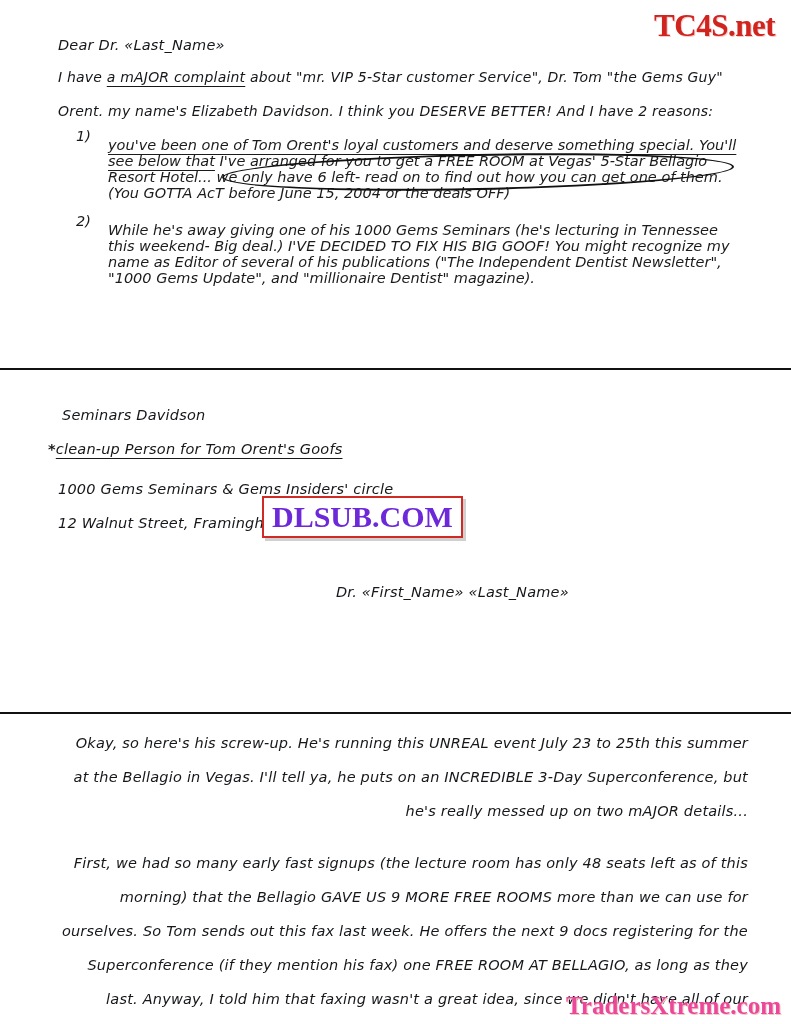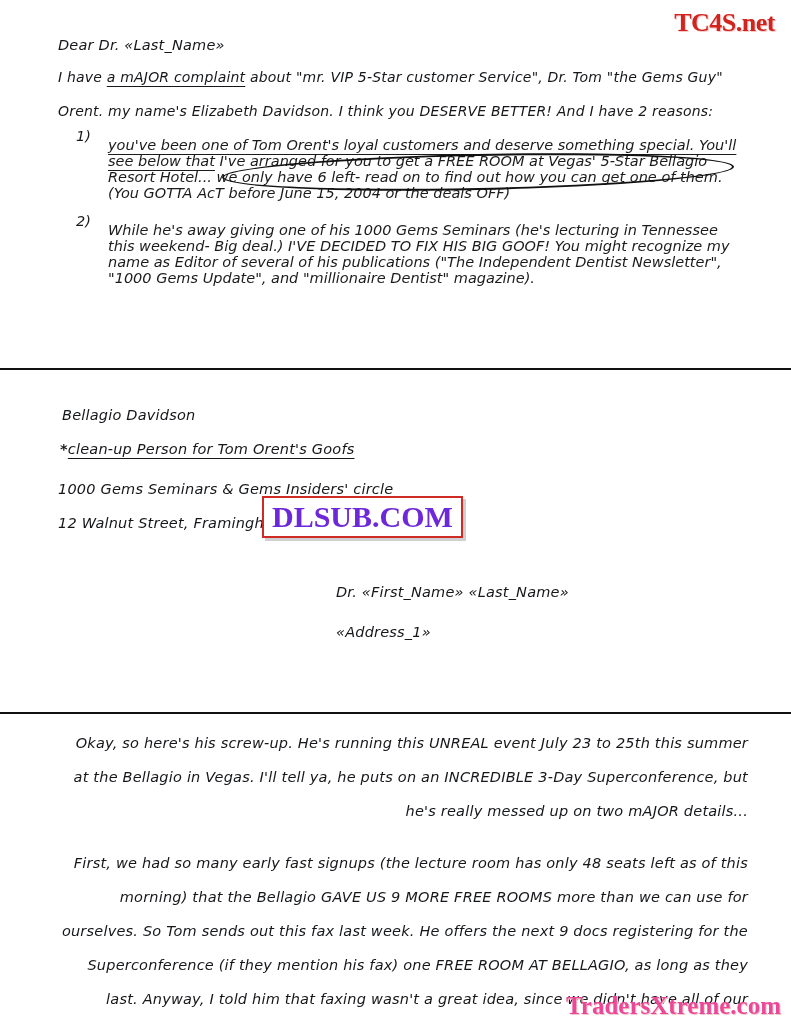--- a/index.html
+++ b/index.html
@@ -16,21 +16,21 @@
     color: #1b1b1b;
     overflow: hidden;
   }
 
   
   .wm-top-right {
     position: absolute;
     top: 8px;
     right: 16px;
     font-family: "Liberation Serif", serif;
-    font-size: 26px;
+    font-size: 31px;
     font-weight: bold;
     color: #d0241f;
     letter-spacing: -0.5px;
     text-shadow: 1px 1px 0 #f7c9c8;
   }
   .wm-center {
     position: absolute;
     left: 262px;
     top: 496px;
     padding: 2px 8px;
@@ -92,21 +92,21 @@
     width: 512px;
     height: 36px;
     border: 2.2px solid #111;
     border-radius: 50%;
     transform: rotate(-1.2deg);
     pointer-events: none;
   }
 
   
   #sig-name   { left: 62px; top: 398px; font-size: 14.5px; font-style: italic; }
-  #sig-title  { left: 60px; top: 432px; font-size: 14.5px; font-style: italic; }
+  #sig-title  { left: 48px; top: 432px; font-size: 14.5px; font-style: italic; }
   #sig-title .star { font-weight: bold; }
   #sig-title .ul { text-decoration: underline; text-underline-offset: 4px; }
   #sig-org    { left: 58px; top: 472px; font-size: 14.5px; font-style: italic; }
   #sig-addr   { left: 58px; top: 506px; font-size: 14.5px; font-style: italic; }
 
   
   #recipient { left: 336px; top: 572px; font-size: 14.5px; font-style: italic; line-height: 40px; }
 
   
   #body-bottom { left: 58px; top: 726px; width: 690px; font-size: 14.5px; font-style: italic; }
@@ -136,32 +136,31 @@
     </div>
   </div>
   <div class="numitem">
     <div class="num">2)</div>
     <div class="txt">While he's away giving one of his 1000 Gems Seminars (he's lecturing in Tennessee this weekend- Big deal.) I'VE DECIDED TO FIX HIS BIG GOOF!  You might recognize my name as Editor of several of his publications ("The Independent Dentist Newsletter", "1000 Gems Update", and "millionaire Dentist" magazine).</div>
   </div>
 </div>
 
 <div class="ellipse"></div>
 
-<div class="block hand" id="sig-name">Bellagio Davidson</div>
+<div class="block hand" id="sig-name">Seminars Davidson</div>
 <div class="block hand" id="sig-title">
   <span class="star">*</span><span class="ul">clean-up Person for Tom Orent's Goofs</span>
 </div>
 <div class="block hand" id="sig-org">1000 Gems Seminars &amp; Gems Insiders' circle</div>
 <div class="block hand" id="sig-addr">12 Walnut Street, Framingham, mA 01702</div>
 
 <div class="wm-center">DLSUB.COM</div>
 
 <div class="block hand" id="recipient">
   <div>Dr. «First_Name»  «Last_Name»</div>
-  <div>«Address_1»</div>
 </div>
 
 <div class="block hand" id="body-bottom">
   <p>Okay, so here's his screw-up.  He's running this UNREAL event July 23 to 25th this summer at the Bellagio in Vegas.  I'll tell ya, he puts on an INCREDIBLE 3-Day Superconference, but he's really messed up on two mAJOR details...</p>
   <p>First, we had so many early fast signups (the lecture room has only 48 seats left as of this morning) that the Bellagio GAVE US 9 MORE FREE ROOMS more than we can use for ourselves. So Tom sends out this fax last week.  He offers the next 9 docs registering for the Superconference (if they  mention his fax) one FREE ROOM AT BELLAGIO, as long as they last.  Anyway, I told him that faxing wasn't a great idea, since we didn't have all of our customers' up to date fax numbers.  But does he listen?  Noooo. He STILL had 3 FREE</p>
 </div>
 
 <div class="wm-bottom-right">TradersXtreme.com</div>
 
 </body></html>

